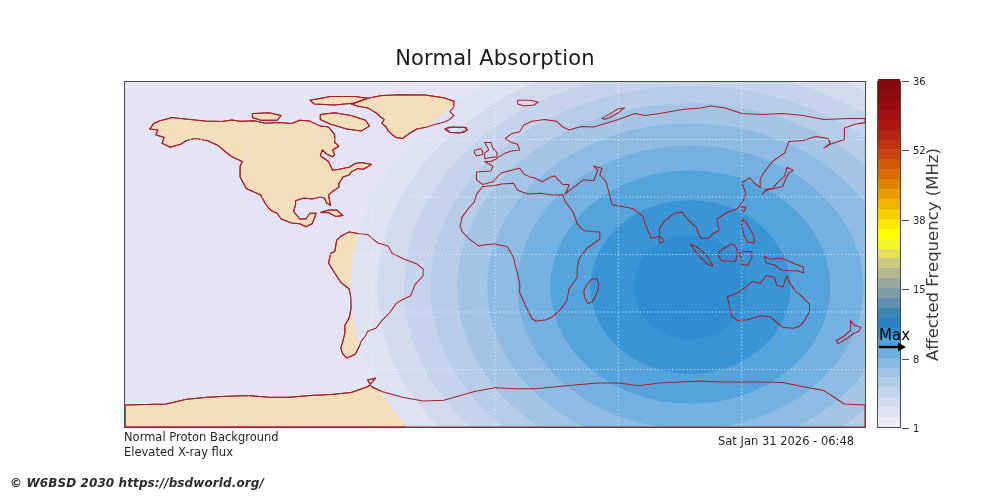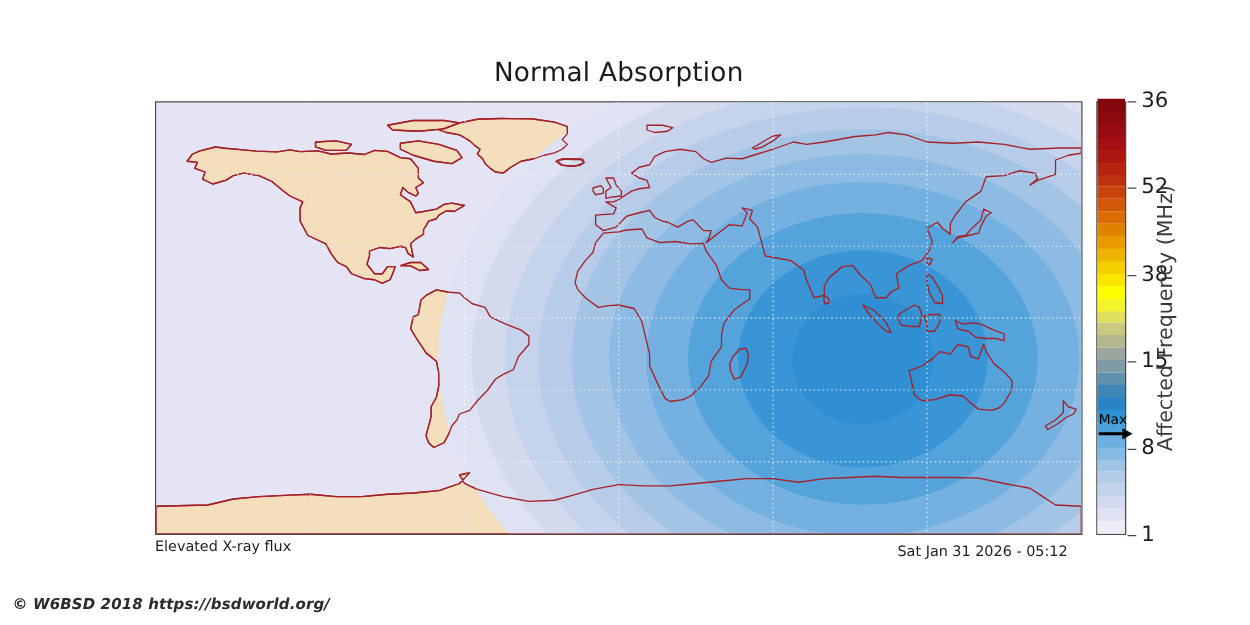--- a/index.html
+++ b/index.html
@@ -65,21 +65,21 @@
   .cb-tick {
     position: absolute;
     left: 25px;
     width: 7px;
     height: 0;
     border-top: 1px solid #4a4a4a;
   }
   .cb-ticklabel {
     position: absolute;
     left: 36px;
-    font-size: 17px;
+    font-size: 10px;
     color: #1f1f1f;
     transform: translateY(-50%);
     white-space: nowrap;
     line-height: 13px;
   }
 
   #cb-axis-label {
     position: absolute;
     left: 921px;
     top: 81px;
@@ -102,21 +102,21 @@
     position: absolute;
     left: 1px;
     width: 30px;
     height: 26px;
     pointer-events: none;
   }
   #cb-max-label {
     position: absolute;
     left: 1px;
     top: 0px;
-    font-size: 11px;
+    font-size: 15px;
     color: #000;
     line-height: 11px;
     white-space: nowrap;
   }
   #cb-max-arrow { position: absolute; left: 0; top: 11px; }
 
   
   #status-block {
     position: absolute;
     left: 124px;
@@ -326,18 +326,19 @@
     <div class="cb-ticklabel" style="top: 277.6px;">8</div>
     <div class="cb-tick" style="top: 347px;"></div>
     <div class="cb-ticklabel" style="top: 347px;">1</div>
   </div>
 
 <div id="cb-axis-label">
   <span>Affected Frequency (MHz)</span>
 </div>
 
 <div id="status-block">
+  <div>Normal Proton Background</div>
   <div>Elevated X-ray flux</div>
 </div>
 
-<div id="timestamp">Sat Jan 31 2026 - 05:12</div>
-
-<div id="copyright">© W6BSD 2018 https://bsdworld.org/</div>
+<div id="timestamp">Sat Jan 31 2026 - 06:48</div>
+
+<div id="copyright">© W6BSD 2030 https://bsdworld.org/</div>
 
 </body></html>

